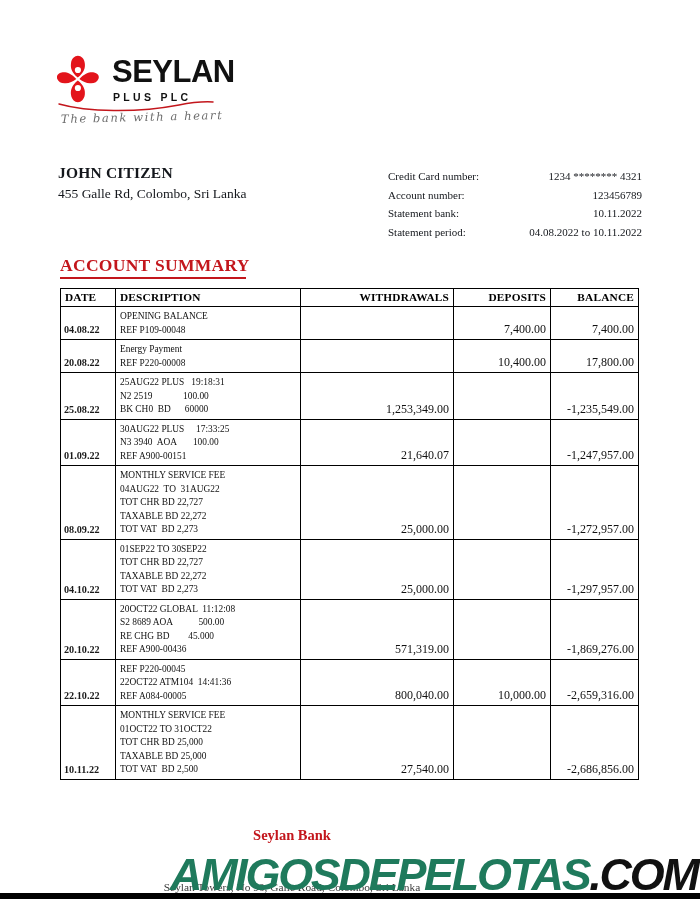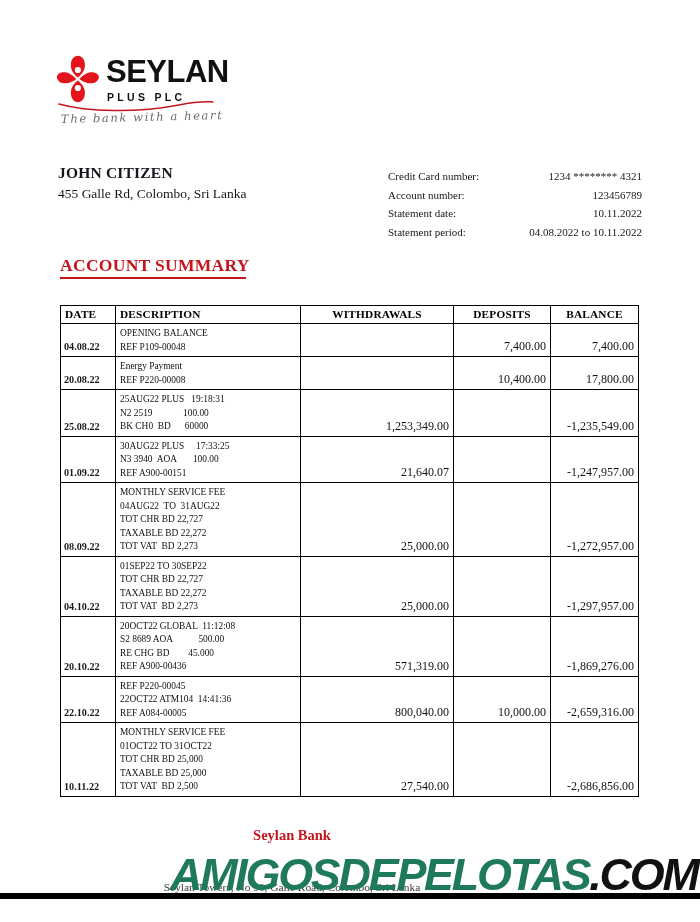--- a/index.html
+++ b/index.html
@@ -36,21 +36,21 @@
     display: flex;
     align-items: flex-start;
   }
   .logo-mark {
     width: 42px;
     height: 48px;
     flex: 0 0 42px;
     position: relative;
   }
   .logo-wordmark {
-    margin-left: 7px;
+    margin-left: 13px;
     padding-top: 1px;
   }
   .brand-name {
     font-family: "Liberation Sans", sans-serif;
     font-weight: bold;
     font-size: 31px;
     line-height: 31px;
     letter-spacing: -0.5px;
     color: #111111;
   }
@@ -149,21 +149,21 @@
     top: 277px;
     width: 186px;
     height: 1.5px;
     background: #c3161c;
   }
 
   
   .stmt-table {
     position: absolute;
     left: 60px;
-    top: 305px;
+    top: 288px;
     width: 578px;
     border-collapse: collapse;
     table-layout: fixed;
   }
   .stmt-table col.c-date { width: 55px; }
   .stmt-table col.c-desc { width: 185px; }
   .stmt-table col.c-wd   { width: 153px; }
   .stmt-table col.c-dep  { width: 97px; }
   .stmt-table col.c-bal  { width: 88px; }
 
@@ -180,21 +180,21 @@
     font-weight: bold;
     font-size: 11.3px;
     line-height: 16px;
     height: 17px;
     padding: 0 4px 1px 4px;
     letter-spacing: 0.2px;
     vertical-align: middle;
     color: #000;
   }
   .th-left  { text-align: left; }
-  .th-right { }
+  .th-right { text-align: right; }
 
   td.cell-date {
     font-weight: bold;
     font-size: 10.2px;
     padding: 0 0 2px 3px;
     white-space: nowrap;
     text-align: left;
   }
   td.cell-desc {
     padding: 3px 0 2px 4px;
@@ -308,21 +308,21 @@
   <div class="meta">
     <div class="meta-row">
       <span class="meta-label">Credit Card number:</span>
       <span class="meta-value">1234 ******** 4321</span>
     </div>
     <div class="meta-row">
       <span class="meta-label">Account number:</span>
       <span class="meta-value">123456789</span>
     </div>
     <div class="meta-row">
-      <span class="meta-label">Statement date:</span>
+      <span class="meta-label">Statement bank:</span>
       <span class="meta-value">10.11.2022</span>
     </div>
     <div class="meta-row">
       <span class="meta-label">Statement period:</span>
       <span class="meta-value">04.08.2022 to 10.11.2022</span>
     </div>
   </div>
 
   <div class="section-title">ACCOUNT SUMMARY</div>
   <div class="section-rule"></div>

